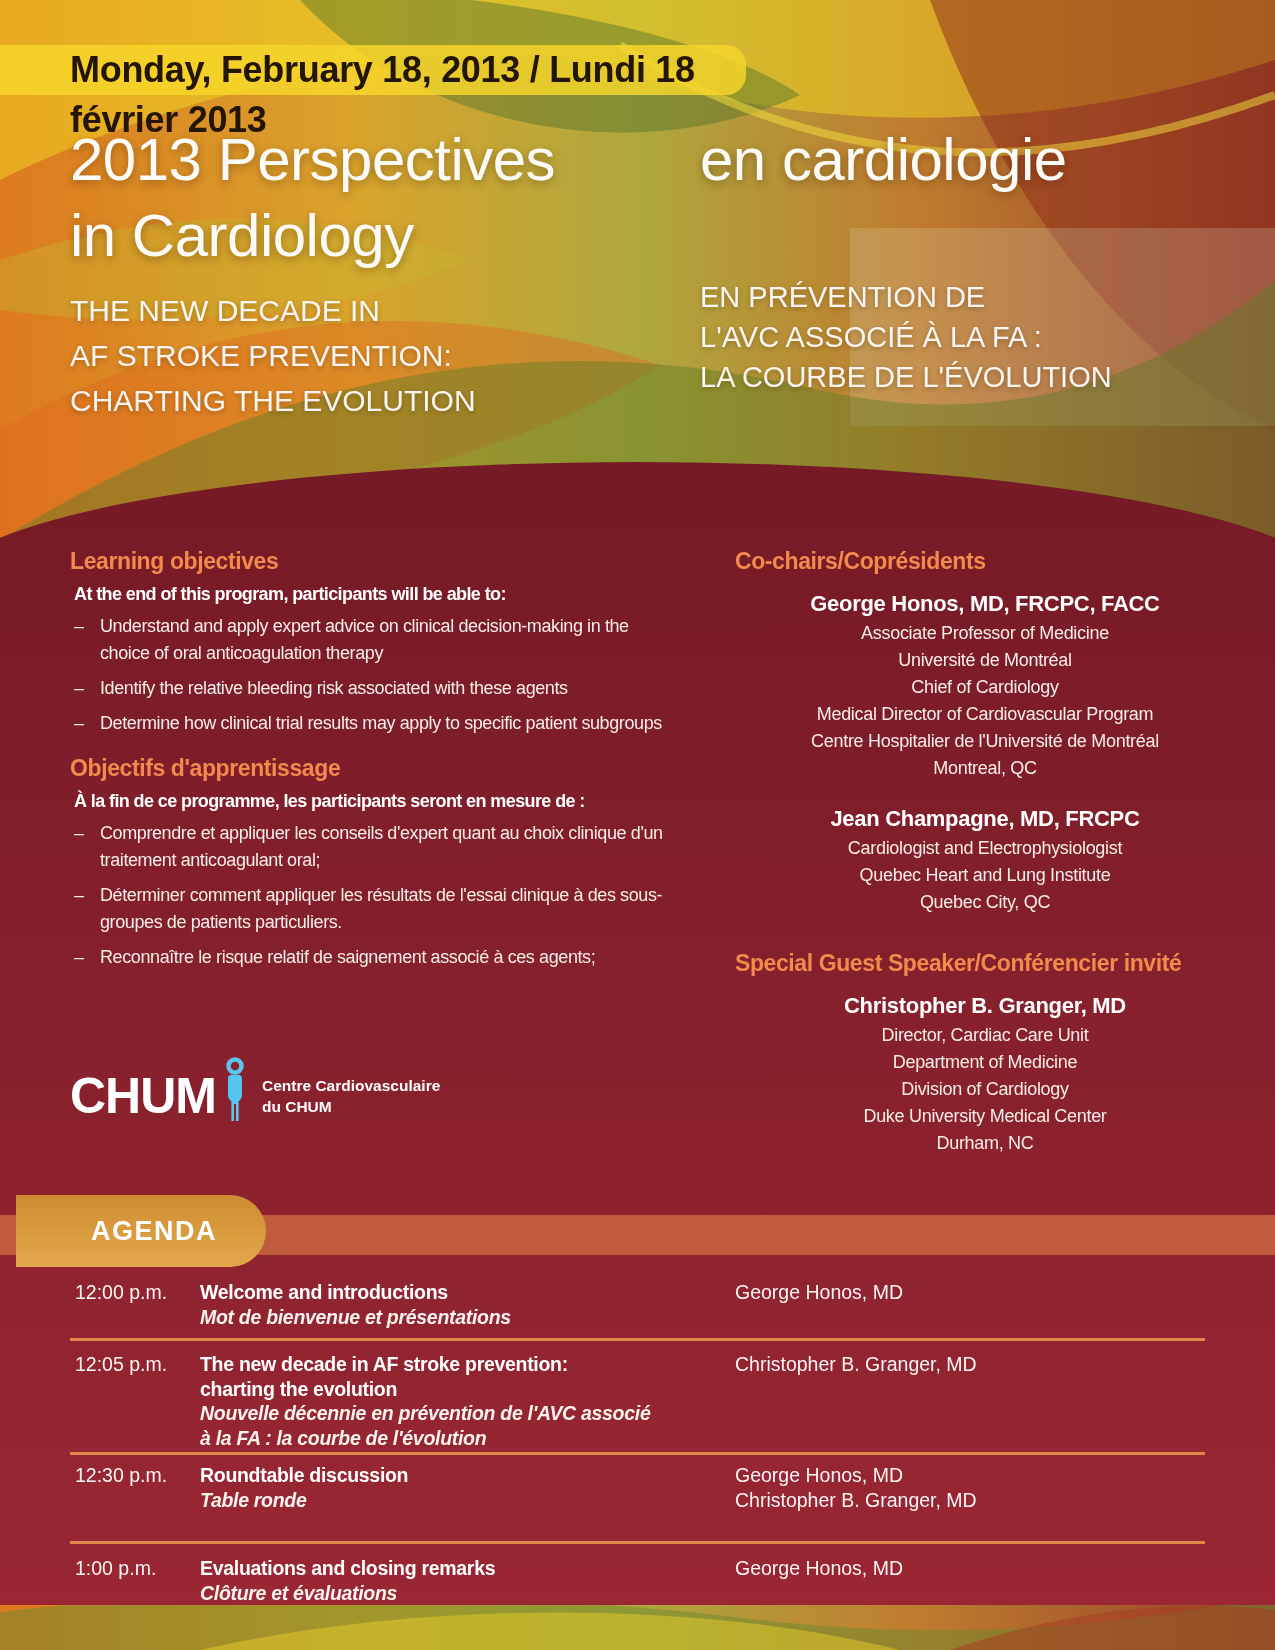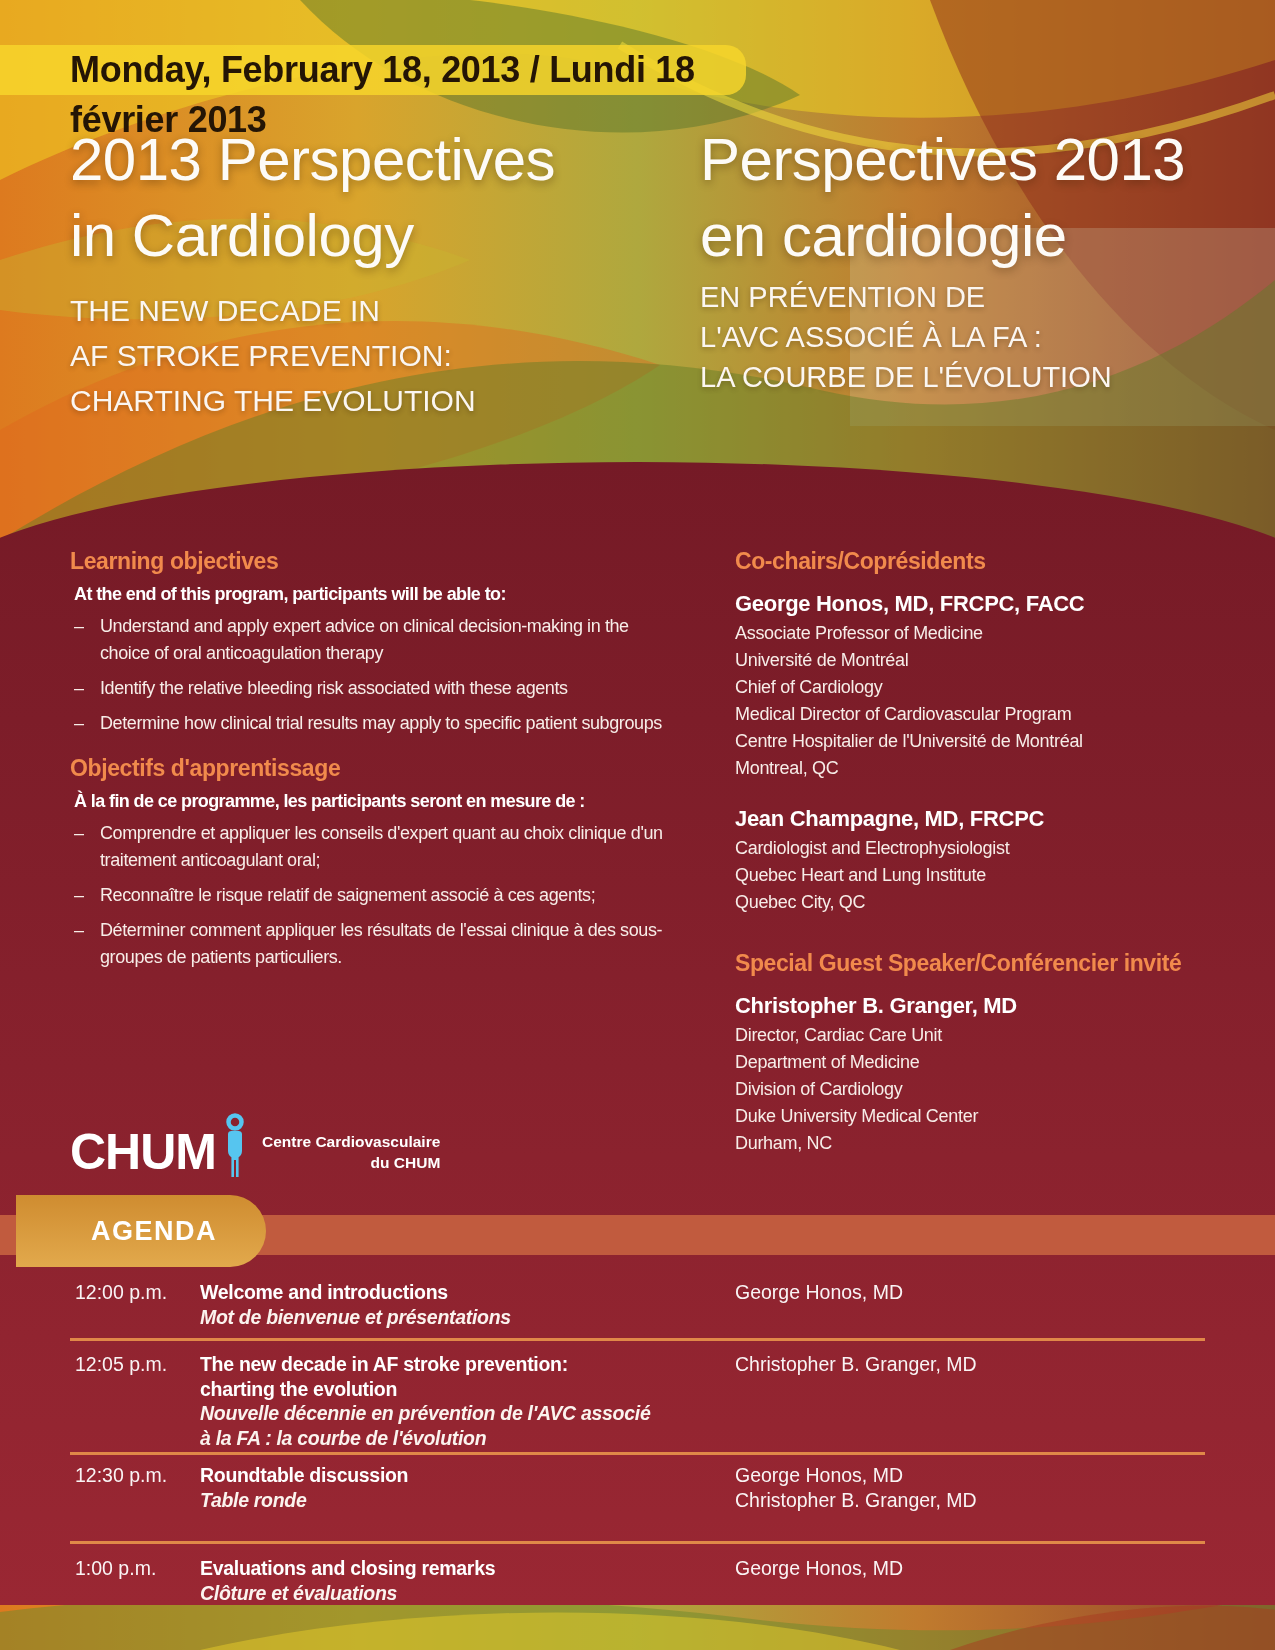--- a/index.html
+++ b/index.html
@@ -40,28 +40,28 @@
   .left-col{left:70px;top:548px;width:600px;}
   .right-col{left:735px;top:548px;width:500px;}
   .sec-h{margin:0 0 6px;font-size:23px;font-weight:700;color:#F18A4C;
     letter-spacing:-0.4px;white-space:nowrap;}
   .intro{margin:0 4px 6px;font-size:18px;font-weight:700;color:#FFFFFF;
     letter-spacing:-0.6px;line-height:26px;}
   .obj{list-style:none;margin:0 0 18px;padding:0;}
   .bullet{position:relative;padding-left:30px;margin:0 0 8px;
     font-size:18px;letter-spacing:-0.4px;line-height:27px;color:#F7EDE8;}
   .bullet::before{content:"–";position:absolute;left:4px;top:0;color:#F7EDE8;}
-  .person{margin:16px 0 24px;}
+  .person{margin:16px 0 24px;text-align:center;}
   .person-name{font-size:22px;font-weight:700;color:#FFFFFF;
     letter-spacing:-0.3px;margin:0 0 3px;line-height:26px;}
   .person-line{font-size:18px;letter-spacing:-0.3px;line-height:27px;color:#F7EDE8;}
   .guest-h{margin-top:34px;}
 
   
-  .logo-row{left:70px;top:1128px;display:flex;align-items:flex-start;text-align:right;}
+  .logo-row{left:70px;top:1072px;display:flex;align-items:flex-start;}
   .logo-word{font-size:50px;font-weight:700;color:#FFFFFF;letter-spacing:-1px;line-height:48px;}
   .logo-icon{margin-left:5px;margin-top:-15px;}
   .logo-cap{margin-left:13px;margin-top:3px;font-size:15.5px;font-weight:700;
     color:#FFFFFF;line-height:21px;}
 
   
   .agenda-band{top:1215px;left:0;width:1275px;height:40px;background:#C15B3E;}
   .agenda-tab{top:1195px;left:16px;width:250px;height:72px;
     background:linear-gradient(180deg,#CF8C30,#E2A94C);
     border-radius:0 40px 40px 0;}
@@ -113,21 +113,20 @@
 
   <div class="lyr date-band">
     <span>Monday, February 18, 2013 / Lundi 18 février 2013</span>
   </div>
 
   <div class="lyr big-title title-en">
     <div>2013 Perspectives</div>
     <div>in Cardiology</div>
   </div>
   <div class="lyr big-title title-fr">
-    <div>Perspectives 2013</div>
     <div>en cardiologie</div>
   </div>
   <div class="lyr subtitle subtitle-en">
     <div>THE NEW DECADE IN</div>
     <div>AF STROKE PREVENTION:</div>
     <div>CHARTING THE EVOLUTION</div>
   </div>
   <div class="lyr subtitle subtitle-fr">
     <div>EN PRÉVENTION DE</div>
     <div>L'AVC ASSOCIÉ À LA FA :</div>
@@ -139,22 +138,22 @@
     <p class="intro">At the end of this program, participants will be able to:</p>
     <ul class="obj">
       <li class="bullet">Understand and apply expert advice on clinical decision-making in the choice of oral anticoagulation therapy</li>
       <li class="bullet">Identify the relative bleeding risk associated with these agents</li>
       <li class="bullet">Determine how clinical trial results may apply to specific patient subgroups</li>
     </ul>
     <h2 class="sec-h">Objectifs d'apprentissage</h2>
     <p class="intro">À la fin de ce programme, les participants seront en mesure de :</p>
     <ul class="obj">
       <li class="bullet">Comprendre et appliquer les conseils d'expert quant au choix clinique d'un traitement anticoagulant oral;</li>
+      <li class="bullet">Déterminer comment appliquer les résultats de l'essai clinique à des sous-groupes de patients particuliers.</li>
       <li class="bullet">Reconnaître le risque relatif de saignement associé à ces agents;</li>
-      <li class="bullet">Déterminer comment appliquer les résultats de l'essai clinique à des sous-groupes de patients particuliers.</li>
     </ul>
   </div>
 
   <div class="lyr right-col">
     <h2 class="sec-h">Co-chairs/Coprésidents</h2>
     <div class="person">
       <div class="person-name">George Honos, MD, FRCPC, FACC</div>
       <div class="person-line">Associate Professor of Medicine</div>
       <div class="person-line">Université de Montréal</div>
       <div class="person-line">Chief of Cardiology</div>

